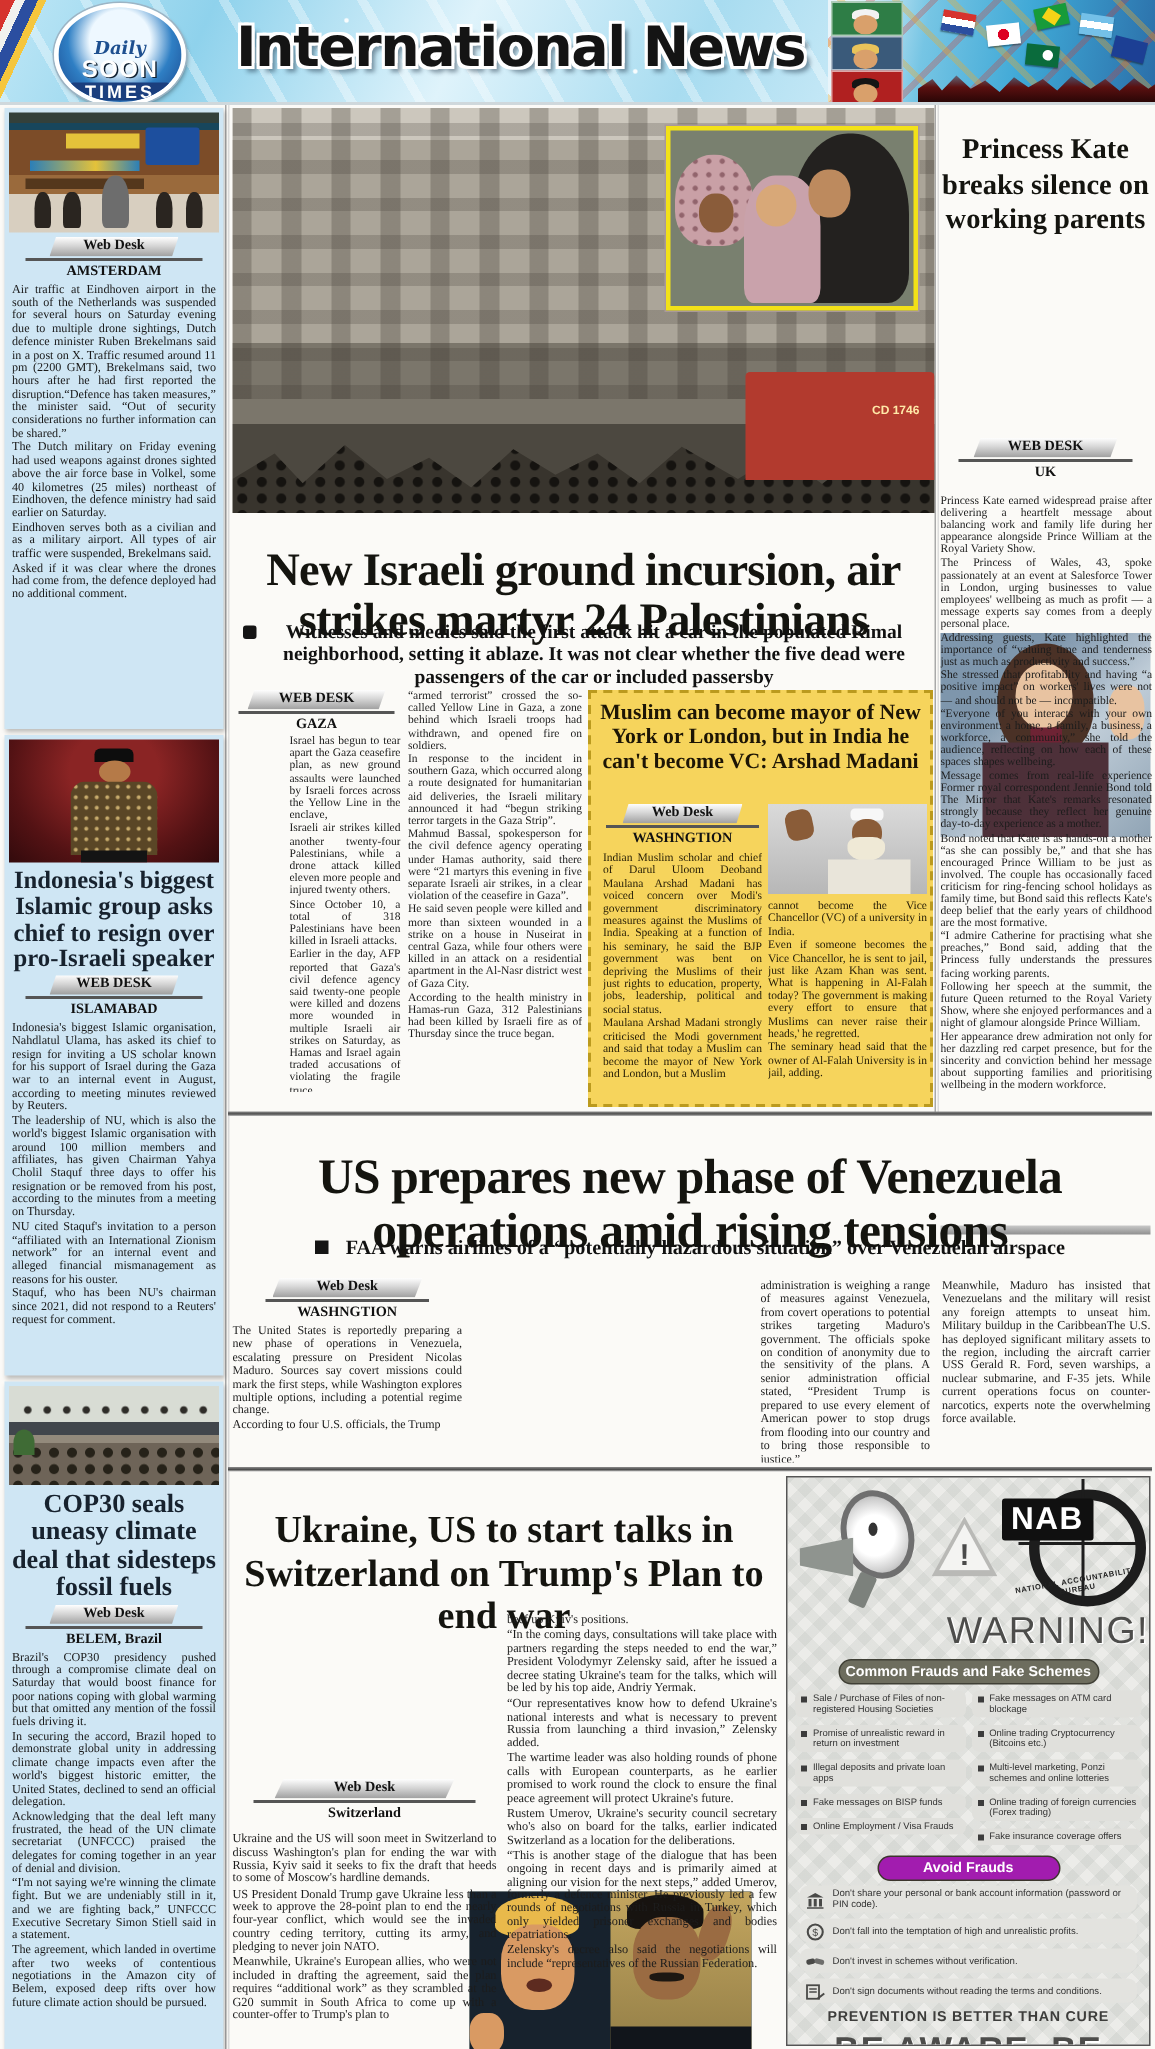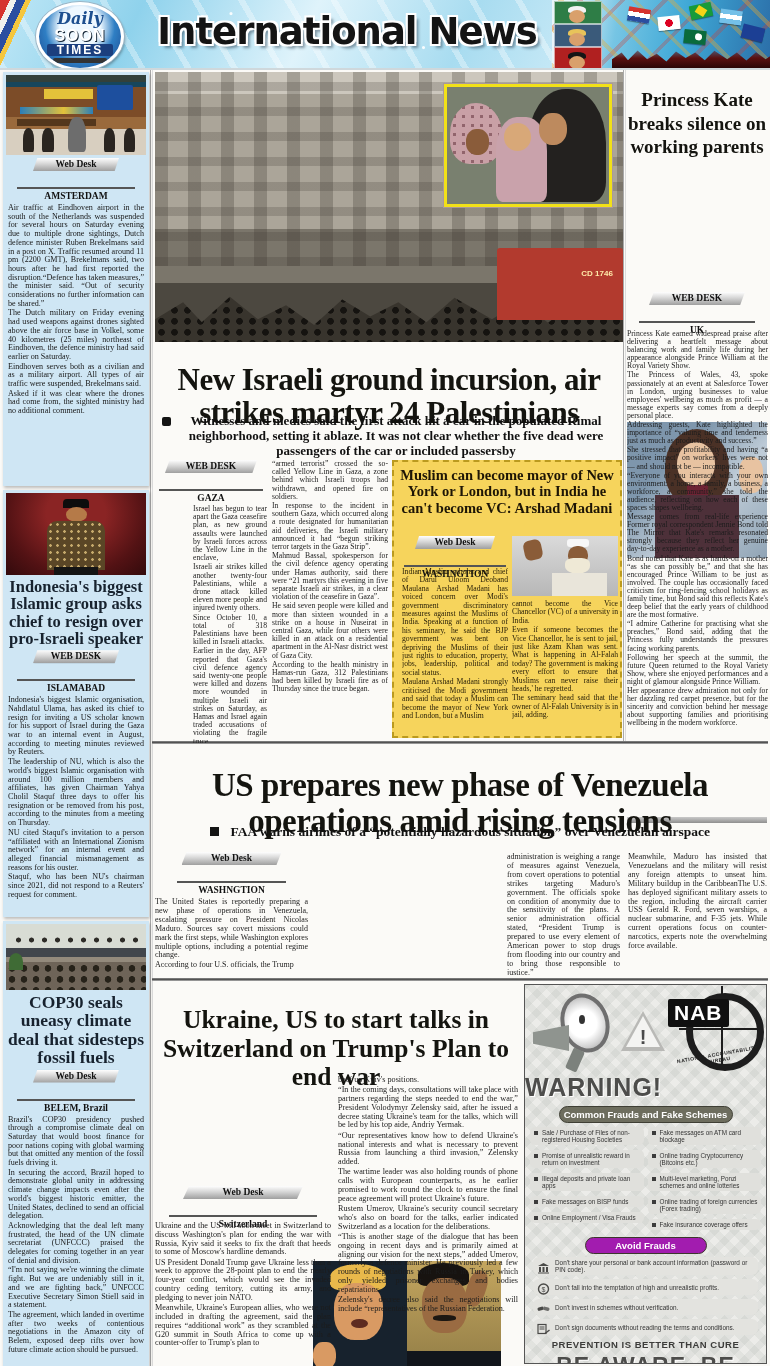--- a/index.html
+++ b/index.html
@@ -15,21 +15,21 @@
     background:repeating-linear-gradient(60deg,rgba(255,255,255,.35) 0 6px,transparent 6px 40px),
                radial-gradient(circle at 30% 20%,rgba(255,255,255,.9) 1px,transparent 2px),
                radial-gradient(circle at 55% 70%,rgba(255,255,255,.9) 1px,transparent 2px),
                radial-gradient(circle at 44% 35%,rgba(255,255,255,.9) 1px,transparent 2px);}
   .mast-stripes{left:0;top:0;width:34px;height:68px;
     background:linear-gradient(115deg,#d6332e 0 9px,#f1f1ee 9px 15px,#2b4ea0 15px 23px,#f5c63d 23px 28px,transparent 28px);}
   .logo-oval{left:36px;top:2px;width:82px;height:63px;border-radius:50%;
     background:radial-gradient(ellipse at 50% 35%,#eef8ff 0 35%,#2f7fc4 60%,#173f86 100%);
     border:3px solid #fff;box-shadow:0 0 0 1px #9db4c4,1px 2px 3px rgba(0,0,0,.35);
     text-align:center;overflow:hidden;}
-  .logo-daily{font-family:"DejaVu Serif",serif;font-style:italic;font-weight:bold;font-size:16px;color:#1d4f8f;margin-top:4px;}
+  .logo-daily{font-family:"DejaVu Serif",serif;font-style:italic;font-weight:bold;font-size:12px;color:#1d4f8f;margin-top:20px;}
   .logo-soon{font-family:"Liberation Sans",sans-serif;font-weight:bold;font-size:16px;color:#fff;letter-spacing:1px;line-height:15px;text-shadow:1px 1px 0 #123;}
   .logo-times{font-family:"Liberation Sans",sans-serif;font-weight:bold;font-size:12px;color:#fff;letter-spacing:2px;line-height:12px;background:#1b3f7e;margin:1px 8px 0;border-radius:2px;}
   .logo-sub{font-size:4px;color:#ffe;letter-spacing:.5px;background:#333;margin:2px 14px 0;border-radius:2px;}
   .section-title{left:142px;top:10px;width:410px;text-align:center;
     font-family:"DejaVu Sans",sans-serif;font-weight:bold;font-size:37px;color:#141414;letter-spacing:-1px;
     text-shadow:-2px -2px 0 #fff,2px -2px 0 #fff,-2px 2px 0 #fff,2px 2px 0 #fff,4px 4px 3px rgba(20,40,60,.45);}
   .mast-collage{left:552px;top:0;width:218px;height:68px;overflow:hidden;
     background:linear-gradient(100deg,#e8f4fa 0 8%,#76c5e4 30%,#3fa8d6 60%,#2b6ea8 100%);}
   .collage-diamonds{position:absolute;inset:0;
     background:repeating-linear-gradient(45deg,rgba(240,170,40,.35) 0 4px,transparent 4px 26px),
@@ -40,21 +40,21 @@
   .flag{position:absolute;width:22px;height:14px;box-shadow:0 1px 1px rgba(0,0,0,.4);}
   .crowd{position:absolute;left:60px;bottom:0;width:160px;height:22px;
     background:linear-gradient(180deg,rgba(120,20,20,.2),#5a1010 55%,#2a0606);
     clip-path:polygon(0 100%,0 60%,6% 30%,10% 65%,16% 20%,22% 60%,28% 35%,34% 70%,40% 25%,46% 55%,52% 30%,58% 65%,64% 22%,72% 60%,78% 30%,84% 66%,90% 28%,96% 60%,100% 40%,100% 100%);}
 
   
   .lbox{left:3px;width:146px;background:#cfe6f4;box-shadow:1px 2px 3px rgba(0,0,0,.25);
         padding:0;overflow:hidden;}
   .lc-photo{margin:3px;height:80px;position:relative;overflow:hidden;}
   .lc-title{margin:3px 2px 2px;text-align:center;font-weight:600;color:#17222e;line-height:1.05;}
-  .badge-wrap{text-align:center;margin:3px 14px 0;border-bottom:2px solid #555;padding-bottom:16px;}
+  .badge-wrap{text-align:center;margin:3px 14px 0;border-bottom:2px solid #555;padding-bottom:1px;}
   .badge{display:block;margin:0 auto;background:linear-gradient(180deg,#fefefe,#d6d6d6 45%,#9f9f9f);
     clip-path:polygon(5% 0,100% 0,95% 100%,0 100%);font-weight:bold;font-size:9.5px;line-height:13px;color:#111;
     box-shadow:1px 1px 2px rgba(0,0,0,.4);}
   .dateline{text-align:center;font-weight:bold;font-size:9.5px;margin-top:2px;color:#111;}
   .body-text{text-align:justify;font-size:8.1px;line-height:8.7px;color:#181818;padding:3px 5px 4px;overflow:hidden;}
   .body-text p{margin:0 0 1px;}
 
   
   .ph{position:relative;overflow:hidden;}
   .ph div{position:absolute;}
@@ -175,21 +175,21 @@
   .wtri::after{content:"";position:absolute;left:5px;top:5px;width:34px;height:31px;background:#f4f4f2;clip-path:polygon(50% 0,100% 100%,0 100%);}
   .wtri span{position:absolute;left:0;right:0;bottom:2px;text-align:center;font-weight:bold;font-size:20px;color:#4a4a4a;z-index:2;}
   .nab-logo{position:absolute;right:6px;top:4px;width:92px;height:84px;}
   .nab-ring{position:absolute;left:18px;top:4px;width:64px;height:64px;border:7px solid #1d1d1d;border-radius:50%;}
   .nab-ring::before{content:"";position:absolute;left:28px;top:-14px;width:2px;height:82px;background:#1d1d1d;}
   .nab-ring::after{content:"";position:absolute;left:-14px;top:28px;width:82px;height:2px;background:#1d1d1d;}
   .nab-box{position:absolute;left:0;top:10px;background:#101010;color:#fff;font-weight:bold;font-size:21px;
     padding:2px 6px;letter-spacing:1px;border-radius:2px;}
   .nab-ringtext{position:absolute;left:4px;top:62px;width:92px;font-size:5px;font-weight:bold;color:#222;
     transform:rotate(-10deg);text-align:center;letter-spacing:.5px;}
-  .nab-warning{margin:88px 0 4px;text-align:left;font-weight:bold;font-size:25px;color:#4d4d4b;
+  .nab-warning{margin:88px 0 4px;text-align:right;font-weight:normal;font-size:25px;color:#4d4d4b;
     letter-spacing:1px;text-shadow:1px 1px 0 #fff;}
   .nab-pill{margin:2px auto;width:172px;text-align:center;color:#fff;font-weight:bold;font-size:9.5px;
     line-height:15px;border-radius:9px;}
   .nab-pill.dark{background:#6d6d5e;border:1px solid #3f3f35;}
   .nab-pill.brown{background:#a21caf;border:1px solid #3c362d;width:120px;}
   .nab-cols{display:flex;gap:4px;margin:4px 5px 2px;}
   .nab-colm{flex:1;}
   .nab-item{position:relative;margin:0 0 5px;padding:2px 3px 2px 12px;background:#e0e0dc;border-radius:5px;
     font-size:6.3px;line-height:7px;color:#333;}
   .nab-item::before{content:"";position:absolute;left:4px;top:4px;width:4px;height:4px;background:#3c3c3c;}
@@ -261,21 +261,21 @@
         <div class="fg" style="left:84%;"></div>
     </div>
     <div class="badge-wrap">
       <span class="badge" style="width:86px;">Web Desk</span>
     </div>
     <div class="dateline">AMSTERDAM</div>
     <div class="body-text" style="height:238px;">
         <p>Air traffic at Eindhoven airport in the south of the Netherlands was suspended for several hours on Saturday evening due to multiple drone sightings, Dutch defence minister Ruben Brekelmans said in a post on X. Traffic resumed around 11 pm (2200 GMT), Brekelmans said, two hours after he had first reported the disruption.“Defence has taken measures,” the minister said. “Out of security considerations no further information can be shared.”</p>
         <p>The Dutch military on Friday evening had used weapons against drones sighted above the air force base in Volkel, some 40 kilometres (25 miles) northeast of Eindhoven, the defence ministry had said earlier on Saturday.</p>
         <p>Eindhoven serves both as a civilian and as a military airport. All types of air traffic were suspended, Brekelmans said.</p>
-        <p>Asked if it was clear where the drones had come from, the sighted ministry had no additional comment.</p>
+        <p>Asked if it was clear where the drones had come from, the defence deployed had no additional comment.</p>
       </div>
   </div>
 
   <div class="abs lbox" style="top:490px;height:427px;">
     <div class="lc-photo ph ph-indonesia" style="height:82px;">
       <div class="cap"></div>
         <div class="face"></div>
         <div class="shirt"></div>
         <div class="pod"></div>
     </div>

